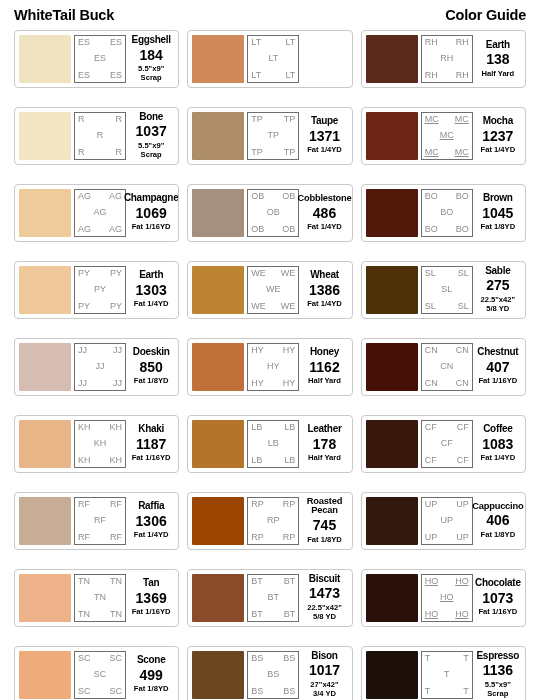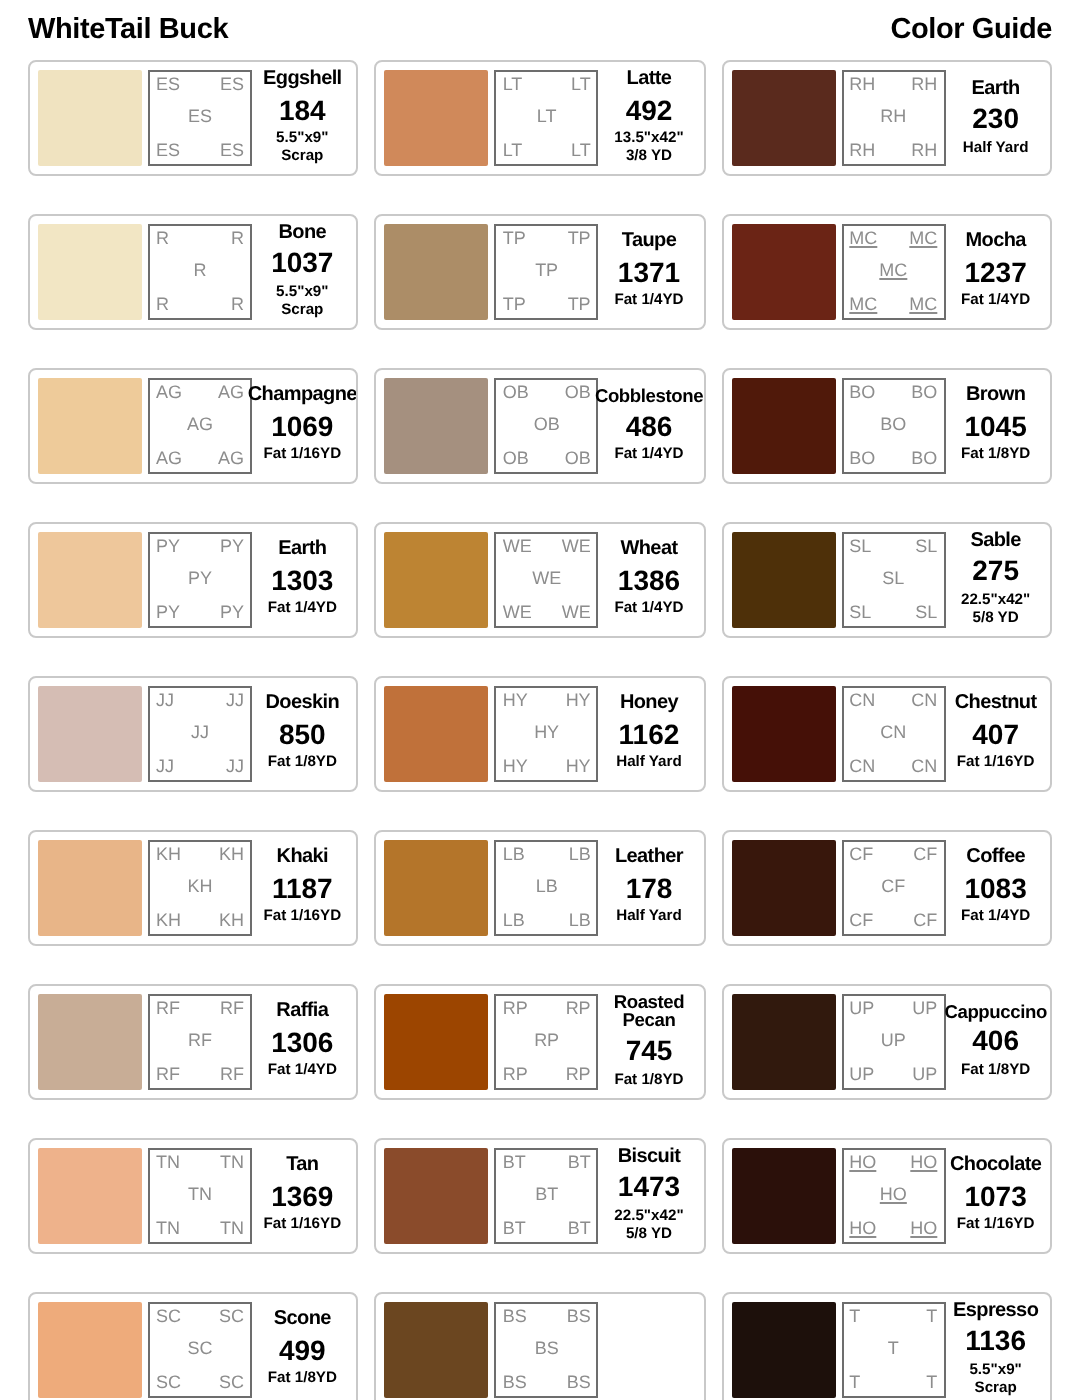--- a/index.html
+++ b/index.html
@@ -169,45 +169,39 @@
             <span class="ini">LT</span>
           </div>
           <div class="irow center">
             <span class="ini">LT</span>
           </div>
           <div class="irow">
             <span class="ini">LT</span>
             <span class="ini">LT</span>
           </div>
         </div>
-        <div class="info">
-          <div class="cname">Latte</div>
-          <div class="cnum">492</div>
-          <div class="csize">13.5"x42"
-3/8 YD</div>
-        </div>
       </div>
       <div class="card">
         <div class="swatch" style="background: rgb(90, 42, 29);"></div>
         <div class="initials-box">
           <div class="irow">
             <span class="ini">RH</span>
             <span class="ini">RH</span>
           </div>
           <div class="irow center">
             <span class="ini">RH</span>
           </div>
           <div class="irow">
             <span class="ini">RH</span>
             <span class="ini">RH</span>
           </div>
         </div>
         <div class="info">
           <div class="cname">Earth</div>
-          <div class="cnum">230</div>
+          <div class="cnum">138</div>
           <div class="csize">Half Yard</div>
         </div>
       </div>
       <div class="card">
         <div class="swatch" style="background: rgb(242, 230, 196);"></div>
         <div class="initials-box">
           <div class="irow">
             <span class="ini">R</span>
             <span class="ini">R</span>
           </div>
@@ -677,20 +671,26 @@
             <span class="ini">BS</span>
           </div>
           <div class="irow center">
             <span class="ini">BS</span>
           </div>
           <div class="irow">
             <span class="ini">BS</span>
             <span class="ini">BS</span>
           </div>
         </div>
+        <div class="info">
+          <div class="cname">Bison</div>
+          <div class="cnum">1017</div>
+          <div class="csize">27"x42"
+3/4 YD</div>
+        </div>
       </div>
       <div class="card">
         <div class="swatch" style="background: rgb(29, 16, 11);"></div>
         <div class="initials-box">
           <div class="irow">
             <span class="ini">T</span>
             <span class="ini">T</span>
           </div>
           <div class="irow center">
             <span class="ini">T</span>

